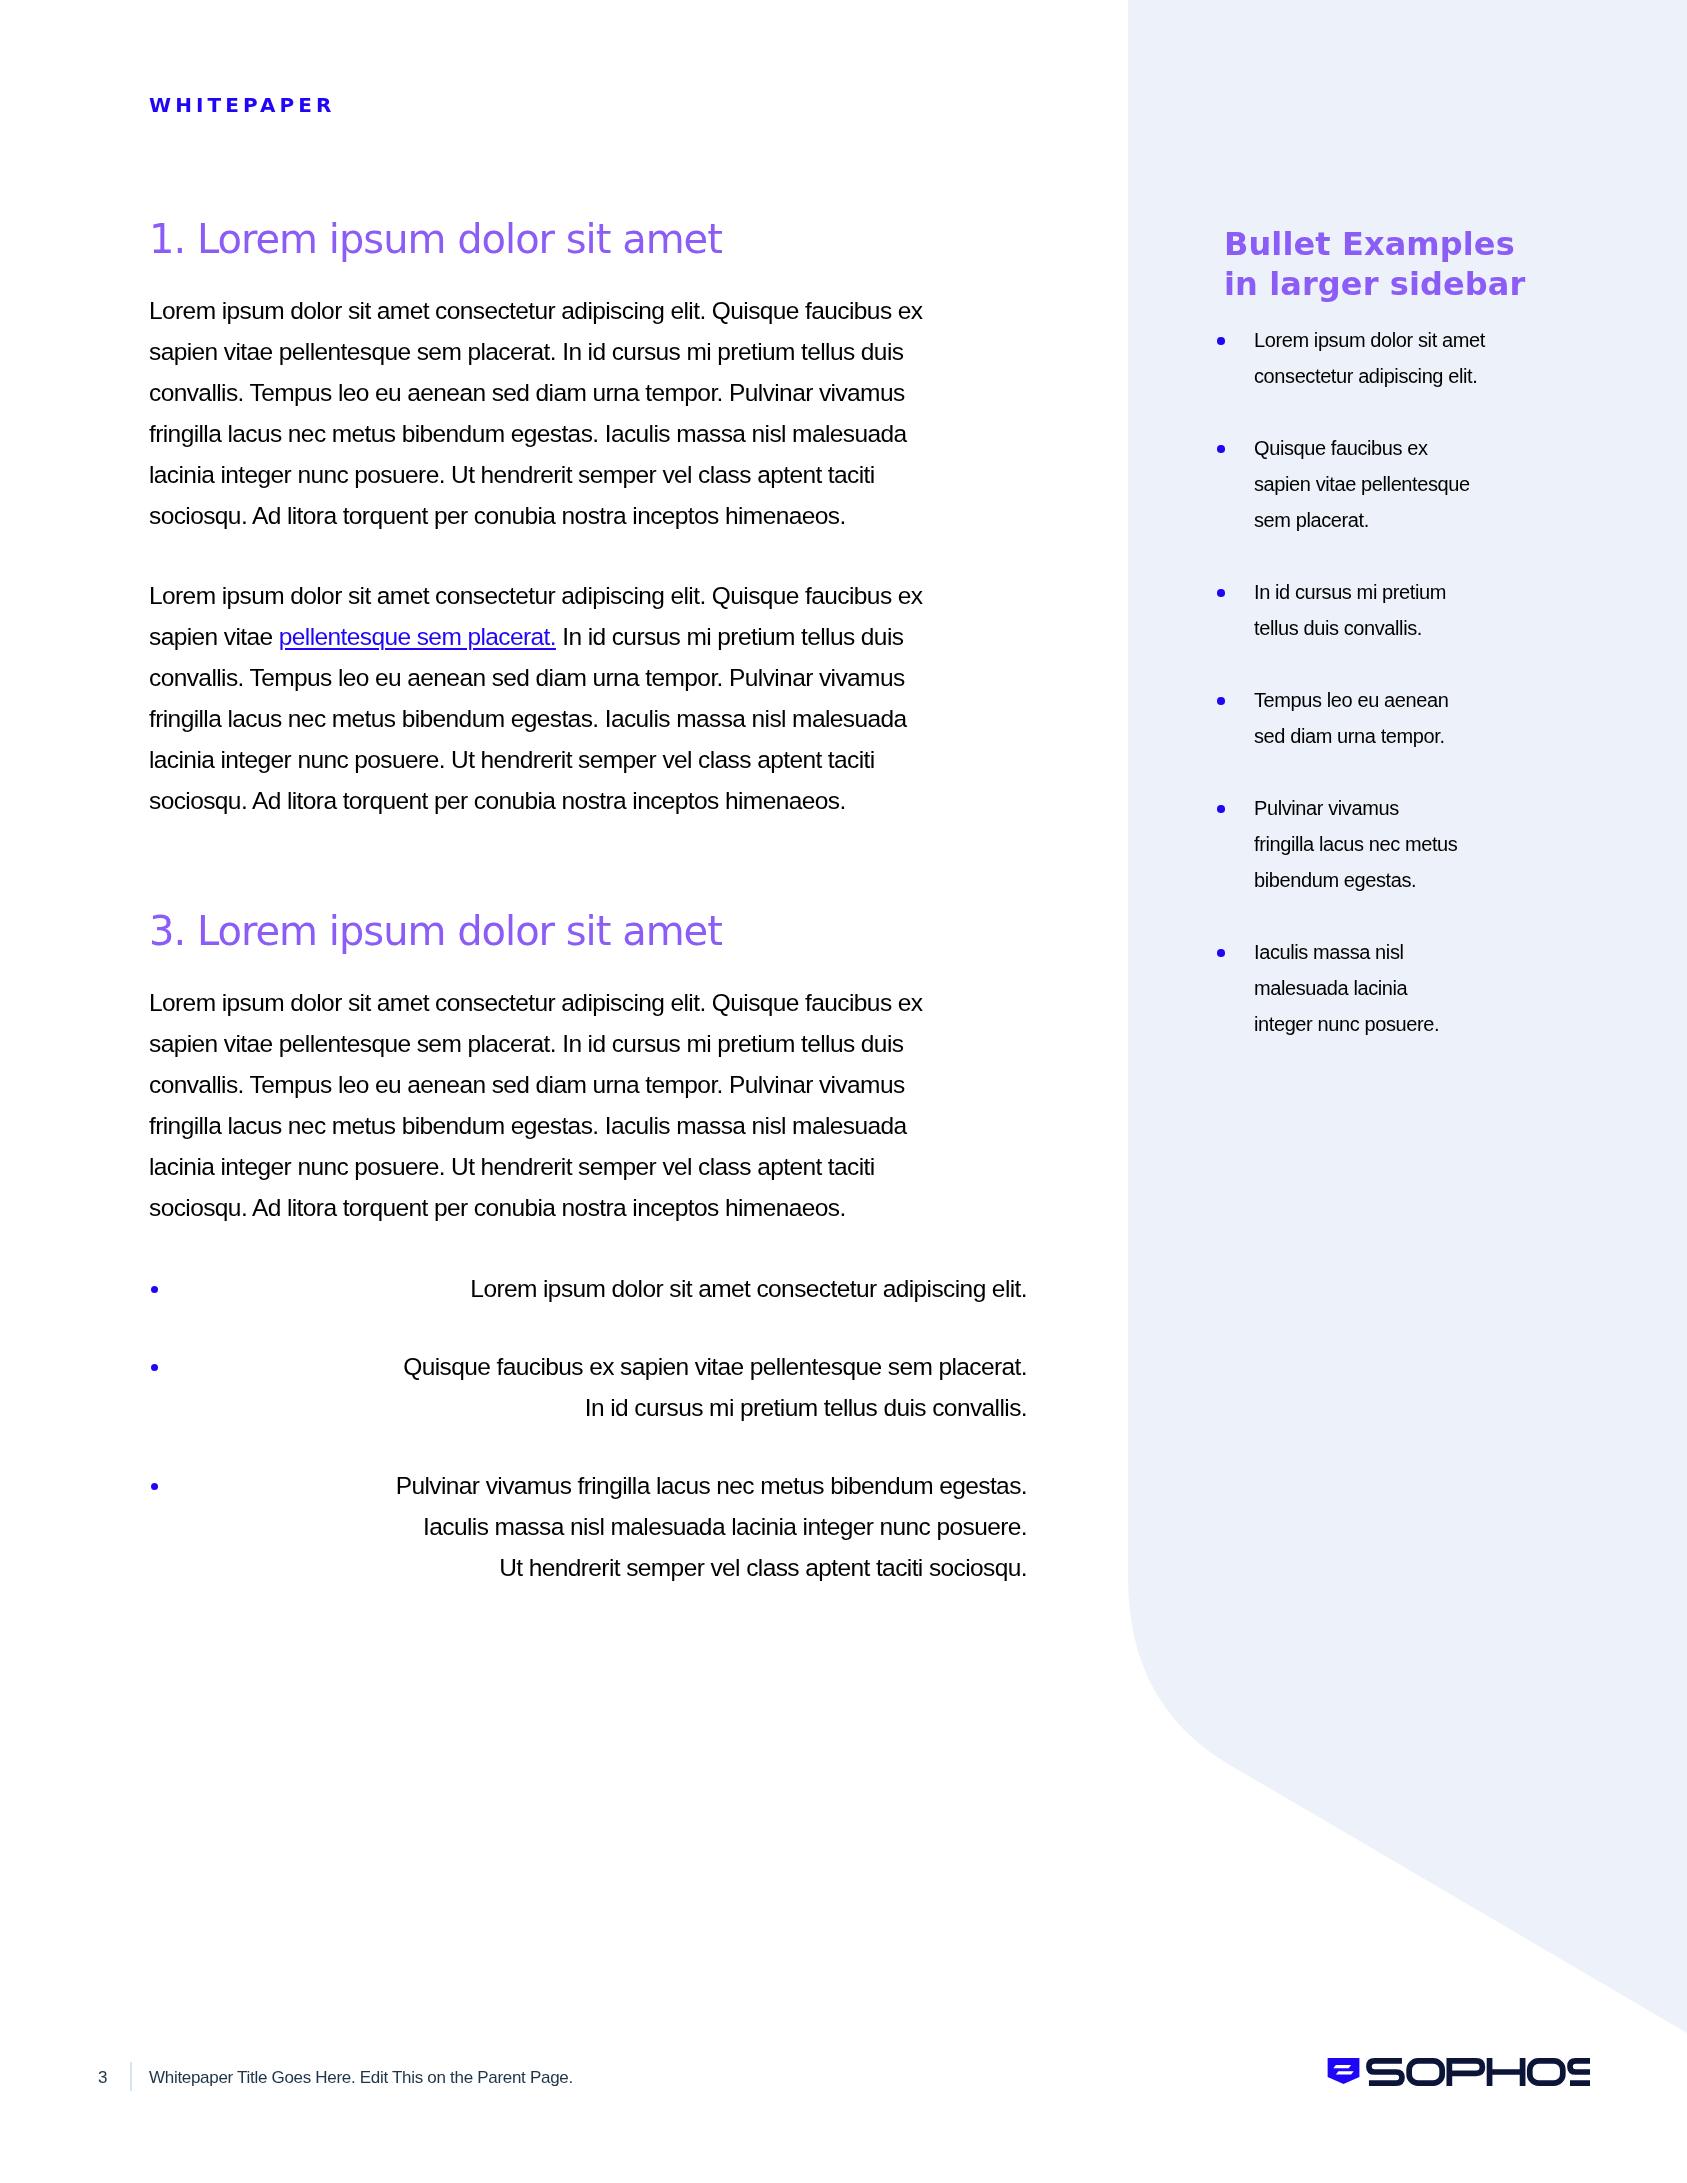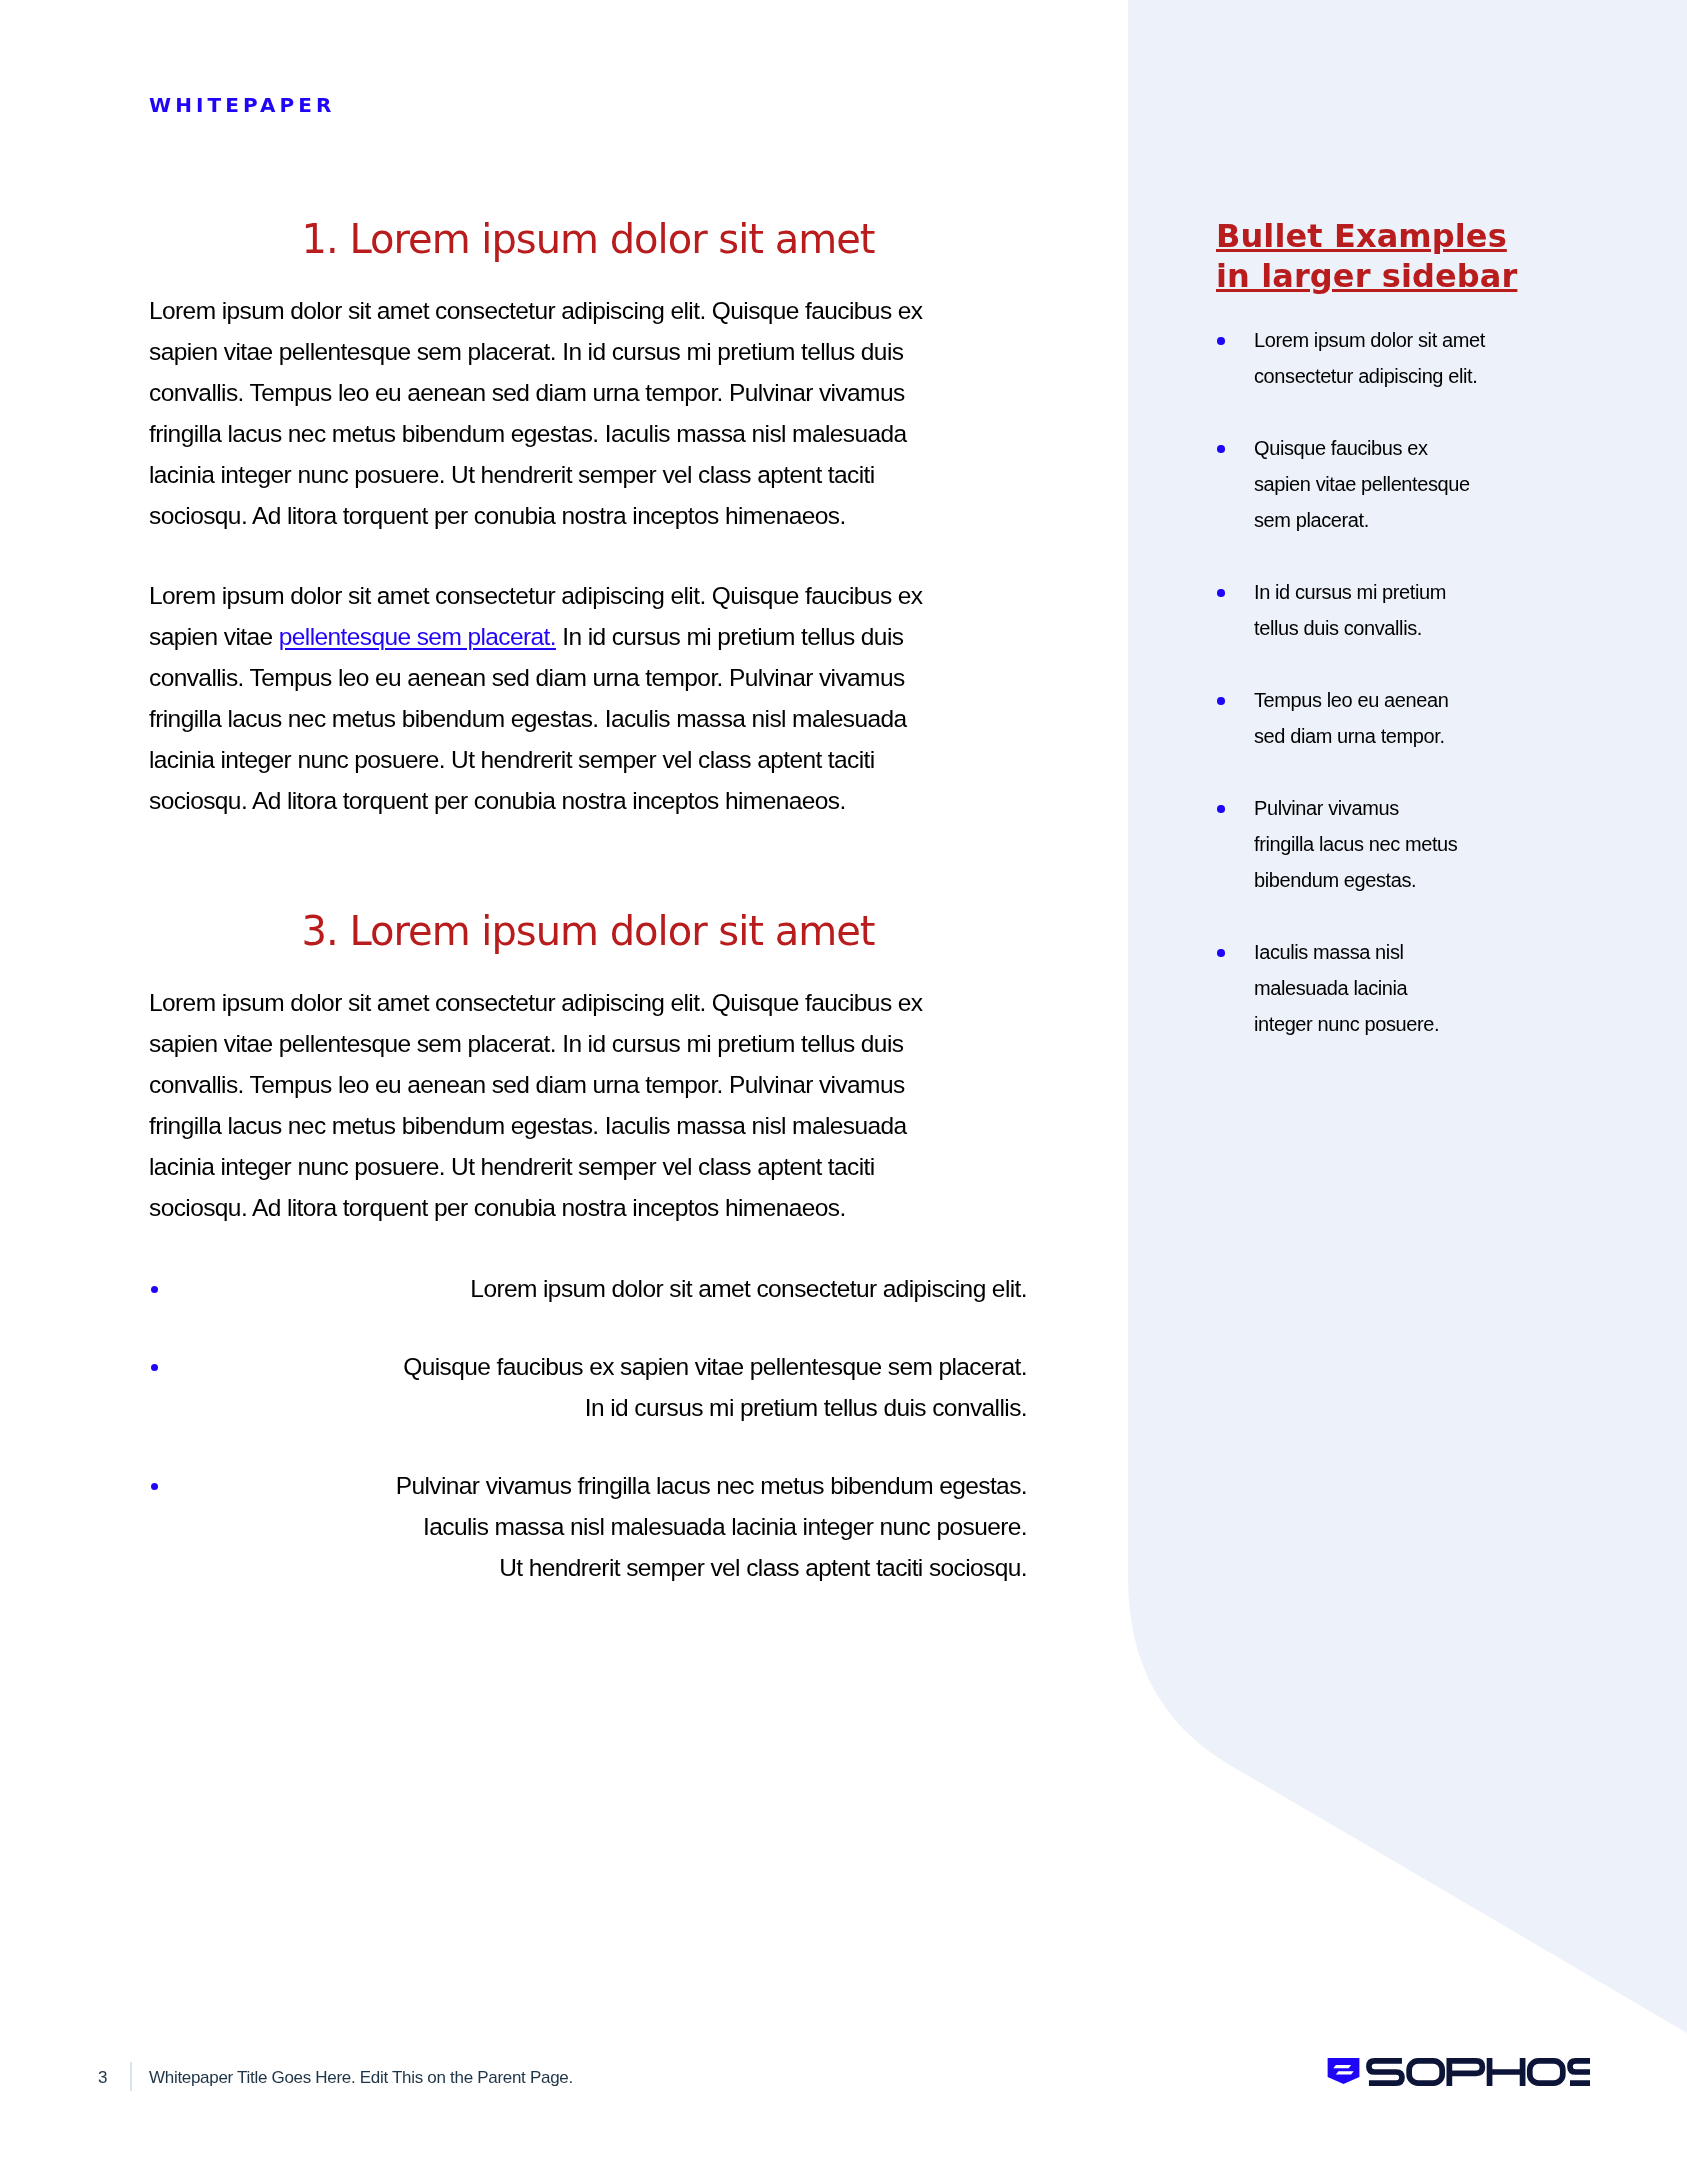--- a/index.html
+++ b/index.html
@@ -15,46 +15,44 @@
   .eyebrow {
     left: 149px; top: 93px;
     font-size: 20px; font-weight: 700; letter-spacing: 4.1px;
     color: #2006f7; line-height: 25.4px;
     font-family: "DejaVu Sans", sans-serif;
   }
 
   .main { left: 149px; width: 878px; }
 
   .h2 {
-    margin: 0; font-weight: 400; color: #b91c1c;
+    margin: 0; font-weight: 400; color: #8b5cf6;
     font-size: 40px; line-height: 51px; letter-spacing: -1px;
     font-family: "DejaVu Sans", sans-serif;
     white-space: nowrap;
-    text-align: center;
   }
 
   .para {
     margin: 0; font-size: 24.5px; line-height: 41px;
     letter-spacing: -0.6px; color: #000;
     font-family: "Liberation Sans", sans-serif;
   }
   .para .line { display: block; white-space: nowrap; }
   .para a { color: #2006f7; text-decoration: underline; text-decoration-thickness: 1.9px; text-underline-offset: 3.2px; }
 
   .blist { list-style: none; margin: 0; padding: 0; text-align: right; }
   .blist li { position: relative; padding-left: 39px; font-size: 24.5px; line-height: 41px; letter-spacing: -0.6px; margin-bottom: 37px; }
   .blist li .line { display: block; white-space: nowrap; }
   .blist .dot { position: absolute; left: 1.9px; top: 18px; width: 7px; height: 7px; border-radius: 50%; background: #2006f7; }
 
   .side-title {
     left: 1216px; top: 216px;
-    margin: 0; font-size: 32px; line-height: 40px; font-weight: 700;
-    color: #b91c1c; letter-spacing: 0.1px;
+    margin: 8px; font-size: 32px; line-height: 40px; font-weight: 700;
+    color: #8b5cf6; letter-spacing: 0.1px;
     font-family: "DejaVu Sans", sans-serif;
-    text-decoration: underline;
   }
   .side-title .line { display: block; white-space: nowrap; }
 
   .slist { left: 1216px; top: 322px; width: 356px; list-style: none; margin: 0; padding: 0; }
   .slist li { position: relative; padding-left: 38px; font-size: 20px; line-height: 36px; letter-spacing: -0.4px; margin-bottom: 36px; color: #000; }
   .slist li .line { display: block; white-space: nowrap; }
   .slist .dot { position: absolute; left: 1.3px; top: 15.3px; width: 7.6px; height: 7.6px; border-radius: 50%; background: #2006f7; }
 
   .footer-page { left: 98px; top: 2068px; font-size: 17px; line-height: 19px; color: #1e3447; }
   .footer-sep { left: 130px; top: 2062px; width: 1.9px; height: 29px; background: #d8e5f1; }

